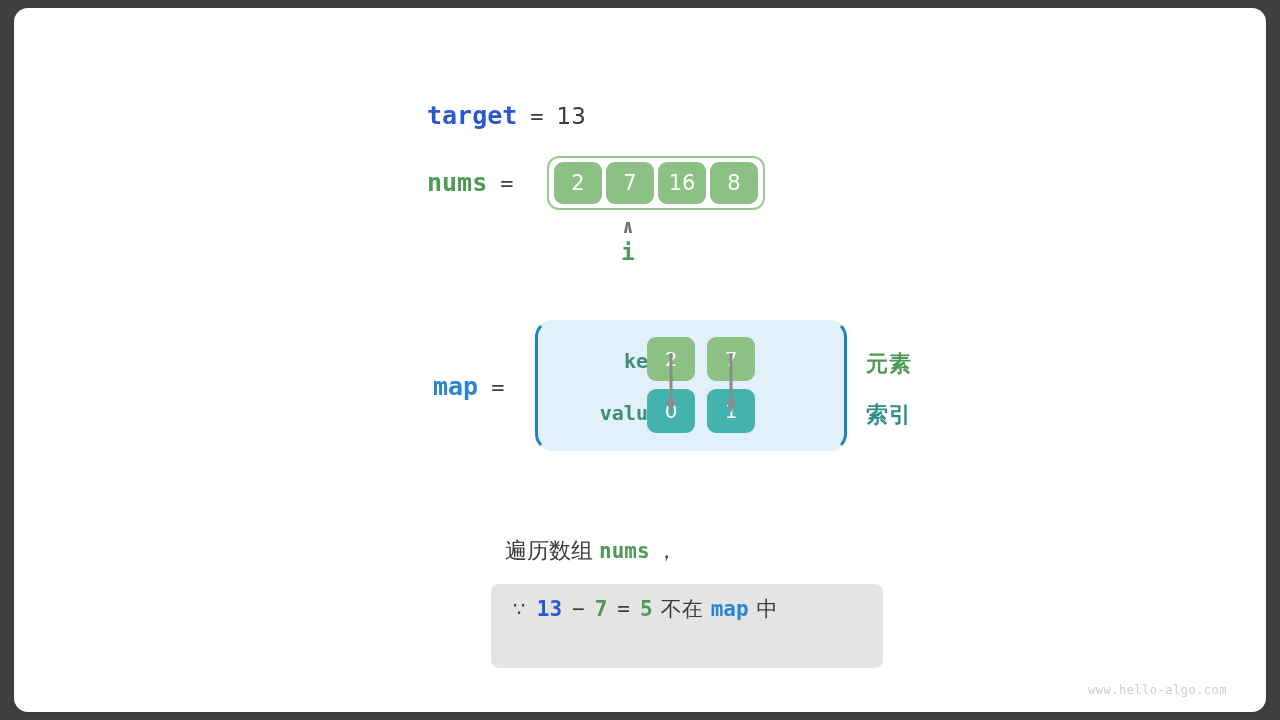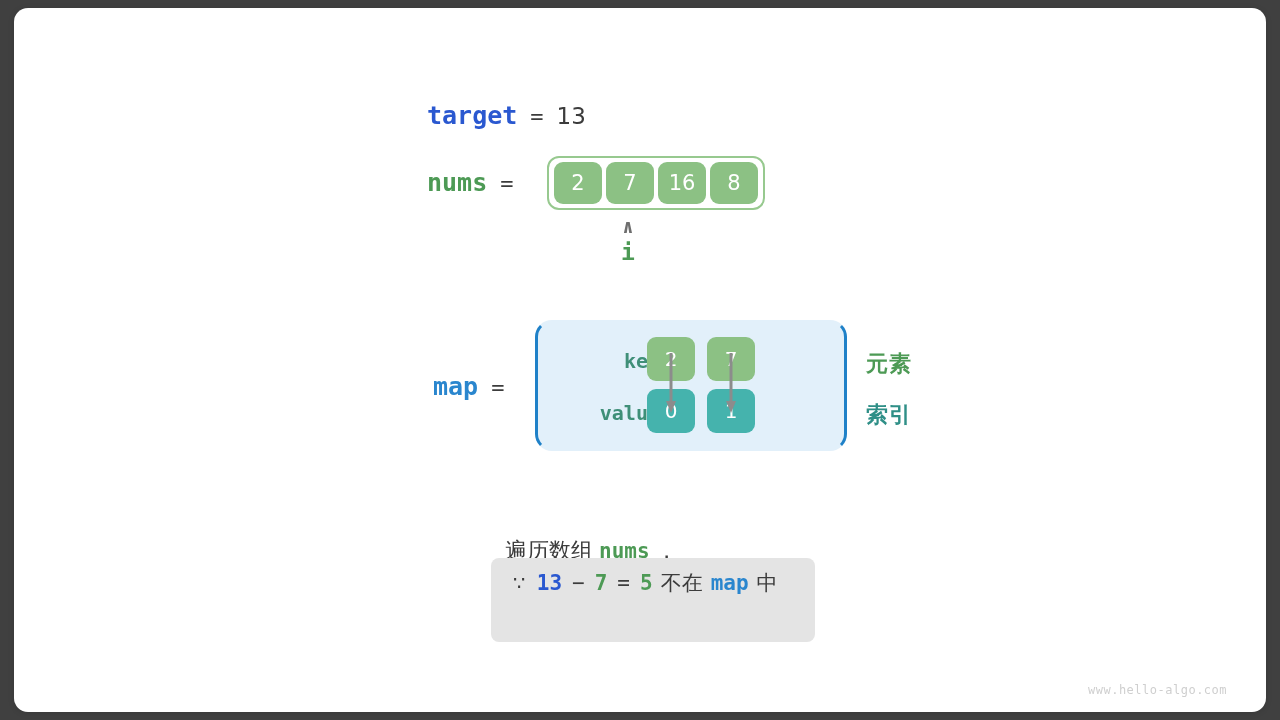--- a/index.html
+++ b/index.html
@@ -219,22 +219,22 @@
     color: #4d9a55;
     font-family: "DejaVu Sans Mono", monospace;
     font-weight: bold;
     font-size: 21px;
     margin: 0 6px;
   }
 
   #note-box {
     position: absolute;
     left: 477px;
-    top: 550px;
-    width: 324px;
+    top: 576px;
+    width: 392px;
     height: 84px;
     background: #e4e4e4;
     border-radius: 8px;
   }
   .note-line {
     position: absolute;
     left: 22px;
     font-size: 21px;
     color: #3c3c3c;
     white-space: nowrap;

